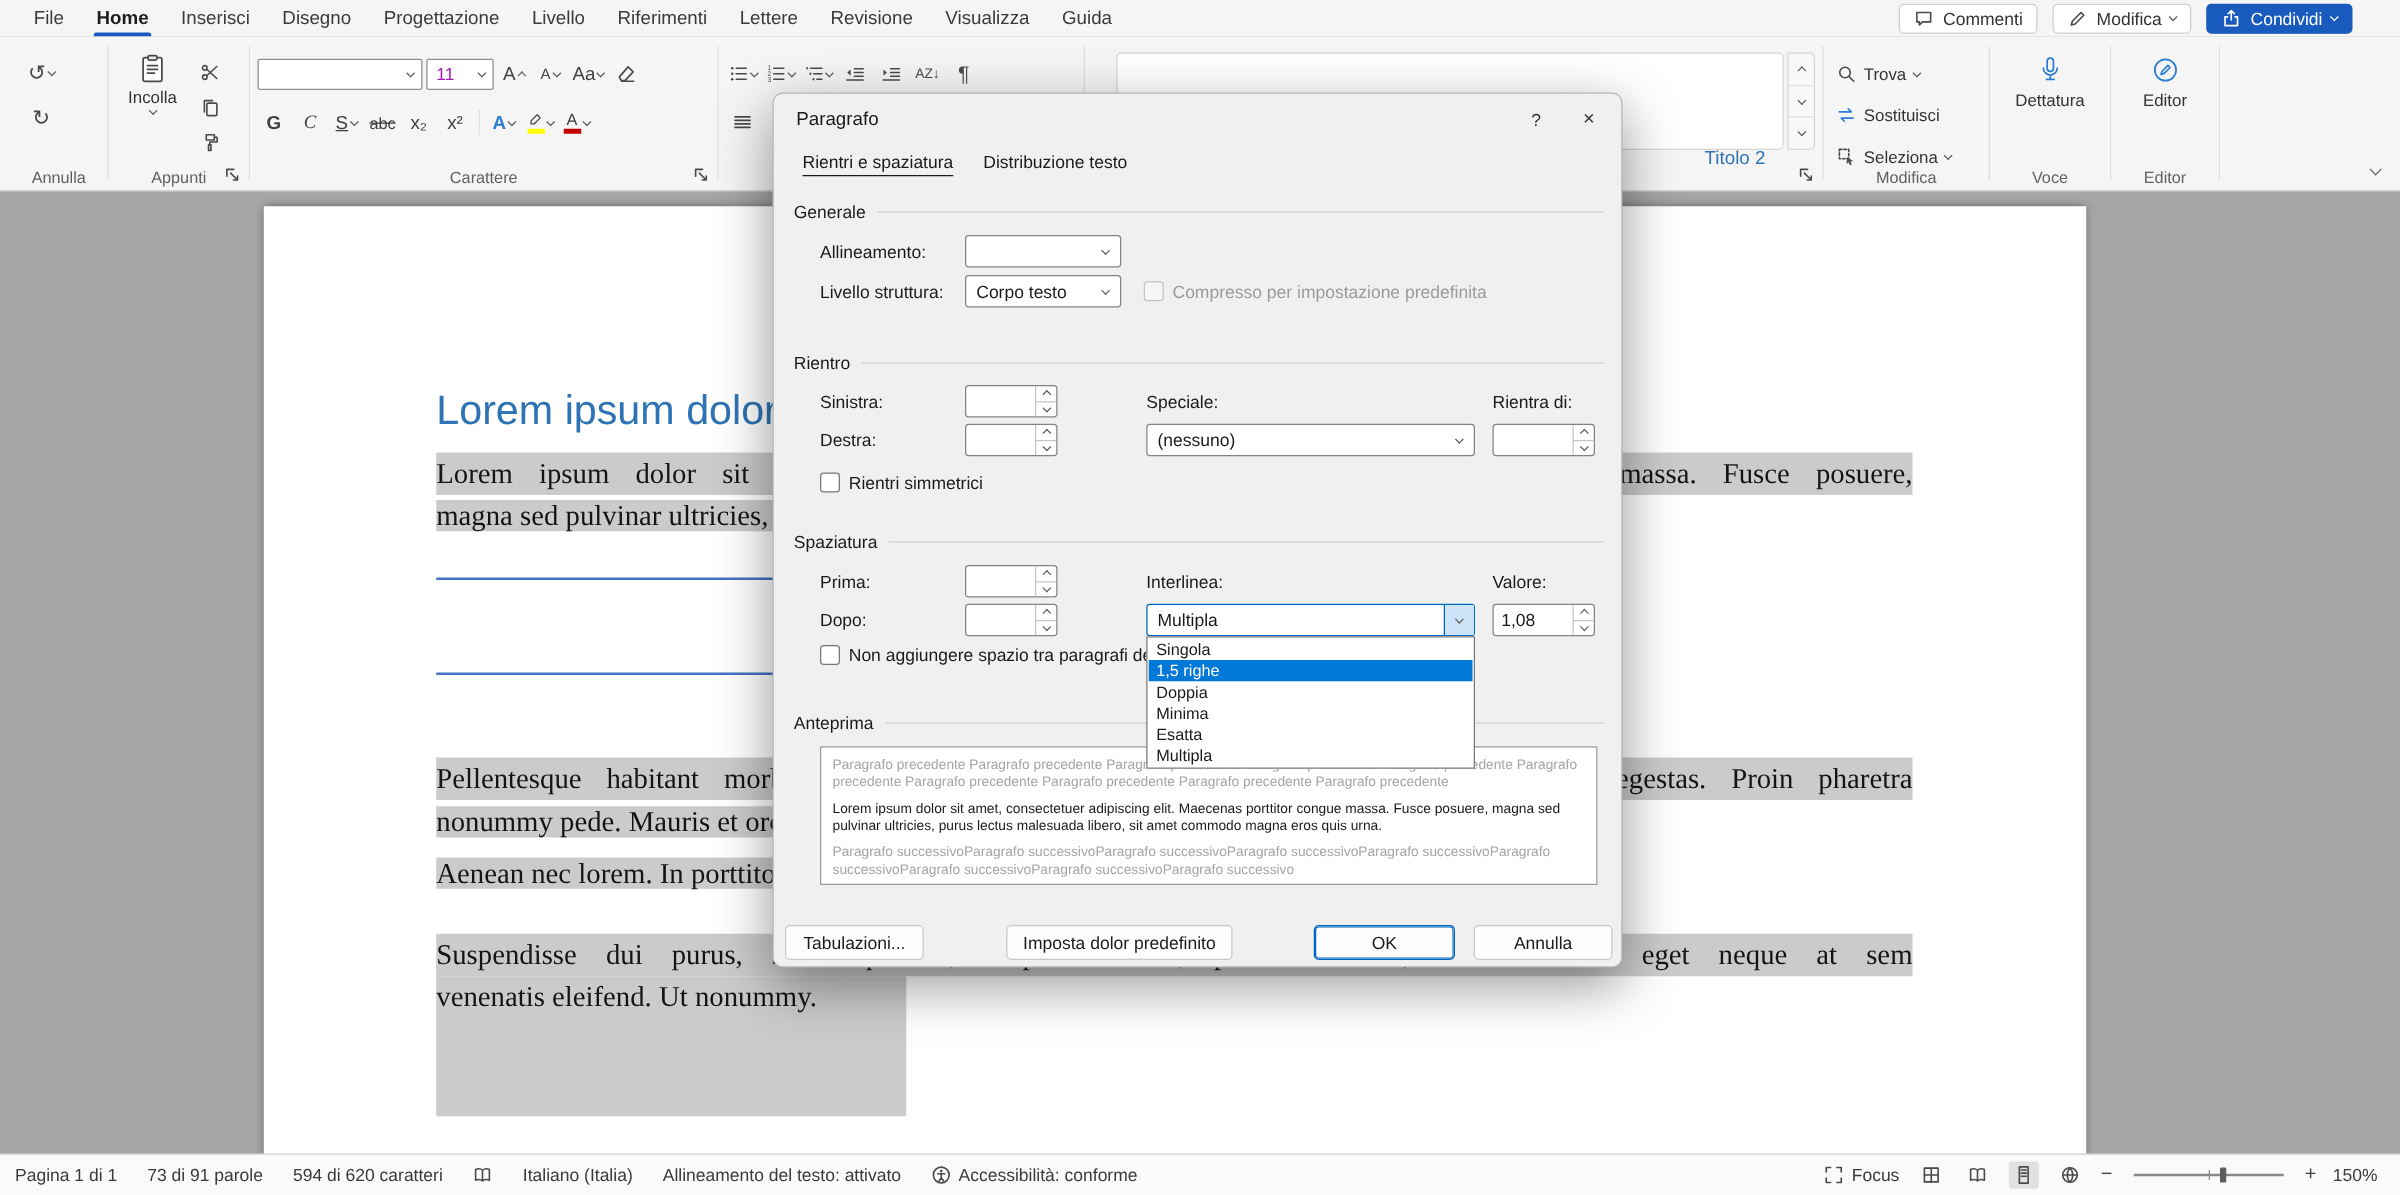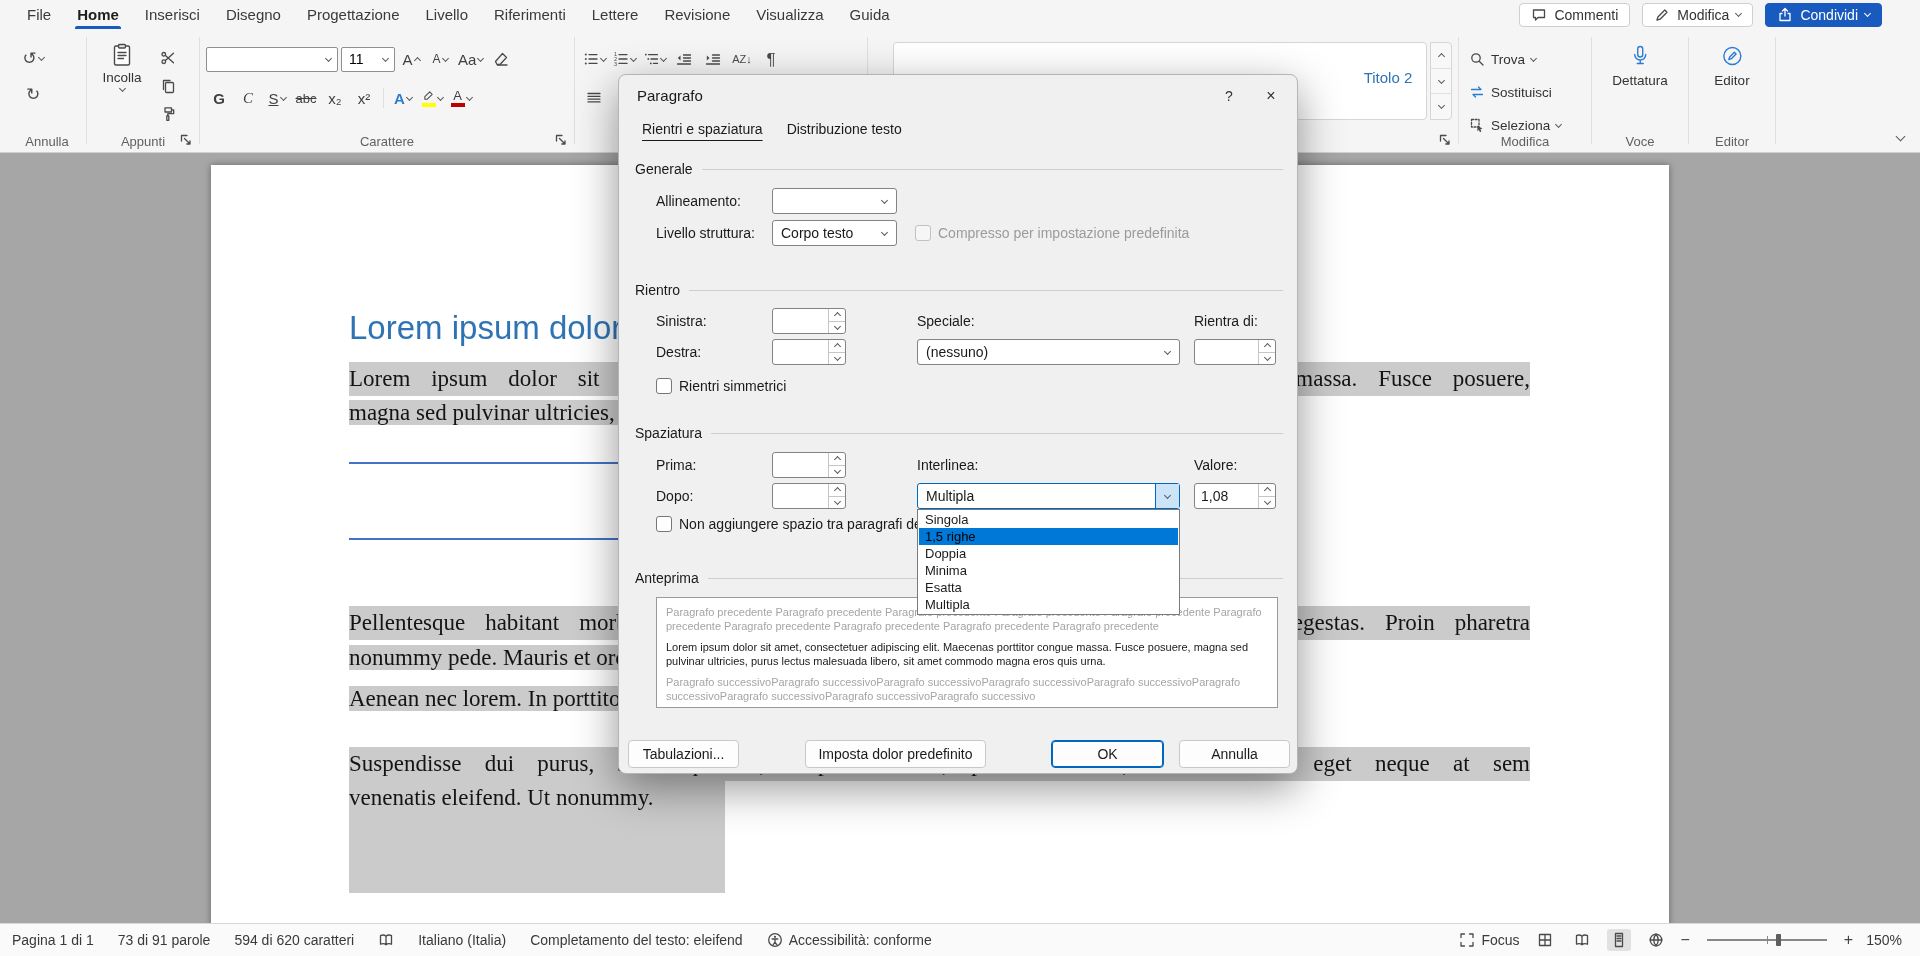--- a/index.html
+++ b/index.html
@@ -34,34 +34,34 @@
 .rrow2{position:absolute;top:56px;left:6px;display:flex;align-items:center;gap:3px}
 .uglyph{font-size:17px;color:#4a4a4a;line-height:1}
 .g-undo{width:78px}
 #undo-b{position:absolute;top:16px;left:12px}
 #redo-b{position:absolute;top:52px;left:12px}
 .g-clip{width:112px}
 #paste-b{position:absolute;top:14px;left:8px;width:54px;height:88px;display:flex;flex-direction:column;align-items:center;gap:3px;font-size:13.5px;color:#333;border-radius:4px}
 .mini{position:absolute;left:66px;width:30px;height:26px;display:flex;align-items:center;justify-content:center;border-radius:3px}
 #mini1{top:16px}#mini2{top:44px}#mini3{top:72px}
 .g-font{width:374px}
-.rcombo{height:25px;border:1px solid #8f8f8f;background:#fff;border-radius:2px;display:flex;align-items:center;font-size:14px;color:#000000}
+.rcombo{height:25px;border:1px solid #8f8f8f;background:#fff;border-radius:2px;display:flex;align-items:center;font-size:14px;color:#a21caf}
 .rcombo .val{flex:1;padding-left:7px}
 .rcombo .arr{width:18px;display:flex;align-items:center;justify-content:center}
 .fname{width:132px}.fsize{width:54px}
 .fmt{font-size:15px;color:#3f3f3f}
 .fmt.b{font-weight:bold}.fmt.i{font-style:italic;font-family:"Liberation Serif",serif}.fmt.u{text-decoration:underline}.fmt.st{text-decoration:line-through;font-size:13px}
 .fmt.fx{color:#2b7cd3;font-weight:bold}
 .colorbtn{display:flex;flex-direction:column;align-items:center;justify-content:center;line-height:1}
 .cbar{width:14px;height:4px;margin-top:1px;display:block}
 .vsep{width:1px;height:20px;background:#e1dfdd;margin:0 3px}
 .g-par{width:292px}
 .g-styles{width:590px}
 .gallery{position:absolute;left:25px;top:13px;width:534px;height:78px;background:#fff;border:1px solid #d8d6d4;border-radius:4px}
-.style-item{position:absolute;left:440px;top:0;width:108px;height:100%;display:flex;align-items:flex-start;justify-content:center}
+.style-item{position:absolute;left:440px;top:16px;width:108px;height:100%;display:flex;align-items:flex-end;justify-content:center}
 .style-item span{color:#2e74b5;font-size:15px;padding-top:26px}
 .gal-col{position:absolute;left:562px;top:13px;width:22px;height:78px;display:flex;flex-direction:column;border:1px solid #d8d6d4;border-radius:0 4px 4px 0;background:#f8f8f8}
 .gal-col div{flex:1;display:flex;align-items:center;justify-content:center;border-bottom:1px solid #e3e1df}
 .gal-col div:last-child{border-bottom:none}
 .g-edit{width:132px}
 .edrow{position:absolute;left:10px;display:flex;align-items:center;gap:6px;font-size:13.5px;color:#333;height:24px}
 #ed1{top:18px}#ed2{top:51px}#ed3{top:84px}
 .g-voice{width:96px}.g-editor{width:86px}
 .bigbtn{position:absolute;left:50%;transform:translateX(-50%);top:15px;display:flex;flex-direction:column;align-items:center;gap:5px;font-size:13.5px;color:#333;white-space:nowrap}
 #rib-collapse{position:absolute;right:16px;bottom:8px}
@@ -103,21 +103,21 @@
 .spin .ud{width:17px;border-left:1px solid #c5c5c5;display:flex;flex-direction:column}
 .spin .ud div{flex:1;display:flex;align-items:center;justify-content:center}
 .spin .ud div:first-child{border-bottom:1px solid #c5c5c5}
 .sw74{left:153px;width:74px}.sw82{left:575px;width:82px}
 .chk{position:absolute;display:flex;align-items:center;gap:7px;font-size:14px}
 .chkbox{width:16px;height:16px;border:1px solid #767676;background:#fff;border-radius:3px;flex:0 0 auto}
 .chk.disabled{color:#9d9b99}.chk.disabled .chkbox{border-color:#c3c1bf;background:#f6f6f6}
 #chk-comp{left:296px;top:150px}#chk-simm{left:37px;top:303px}#chk-nospace{left:37px;top:441px;white-space:nowrap;overflow:hidden;max-width:620px}
 .popup{position:absolute;left:298px;top:434px;width:263px;background:#fff;border:1px solid #7a7a7a;z-index:6;padding:1px}
 .opt{height:17px;line-height:17px;padding-left:6px;font-size:13px;color:#1a1a1a;white-space:nowrap}
-.opt.selhl{background:#0078d7;color:#000000}
+.opt.selhl{background:#0078d7;color:#ffffff}
 .pvbox{position:absolute;left:37px;top:522px;width:622px;height:111px;background:#fff;border:1px solid #9a9a9a;overflow:hidden;padding:7px 9px;font-size:11px;line-height:14px}
 .pvgray{color:#a5a5a5}
 .pvblack{color:#1a1a1a;margin:7px 0}
 .dbtn{position:absolute;top:665px;height:28px;background:#fdfdfd;border:1px solid #c8c8c8;border-radius:4px;font-size:14px;display:flex;align-items:center;justify-content:center;color:#1a1a1a}
 #b-tab{left:9px;width:111px}
 #b-def{left:186px;width:181px}
 #b-ok{left:432px;width:113px;border-color:#0067c0;box-shadow:inset 0 0 0 1px #0067c0}
 #b-ann{left:560px;width:111px}
 
 .statusbar{position:absolute;bottom:0;left:0;width:100%;height:33px;background:#fafafa;border-top:1px solid #d8d8d8;display:flex;align-items:center;font-size:14px;color:#3b3a39;z-index:40}
@@ -656,21 +656,21 @@
   <div class="sb-left">
     <span class="sb-item">Pagina 1 di 1</span>
     <span class="sb-item">73 di 91 parole</span>
     <span class="sb-item">594 di 620 caratteri</span>
     <span class="sb-item">
       <svg class="ic" viewBox="0 0 16 16">
           <path d="M8 4.2C6.6 2.9 4 2.9 2.5 3.6v8.6c1.5-.7 4.1-.7 5.5.6 1.4-1.3 4-1.3 5.5-.6V3.6C12 2.9 9.4 2.9 8 4.2v8.6"></path>
         </svg>
     </span>
     <span class="sb-item">Italiano (Italia)</span>
-    <span class="sb-item">Completamento del testo: eleifend</span>
+    <span class="sb-item">Allineamento del testo: attivato</span>
     <span class="sb-item">
       <svg class="ic" viewBox="0 0 16 16">
           <circle cx="8" cy="8" r="6.3"></circle>
           <circle cx="8" cy="4.8" r="1.1" fill="#4a4a4a" stroke="none"></circle>
           <path d="M5.2 7h5.6M8 7v3.2M8 10.2l-1.9 2.6M8 10.2l1.9 2.6"></path>
         </svg>
       <span>Accessibilità: conforme</span>
     </span>
   </div>
   <div class="sb-right">

